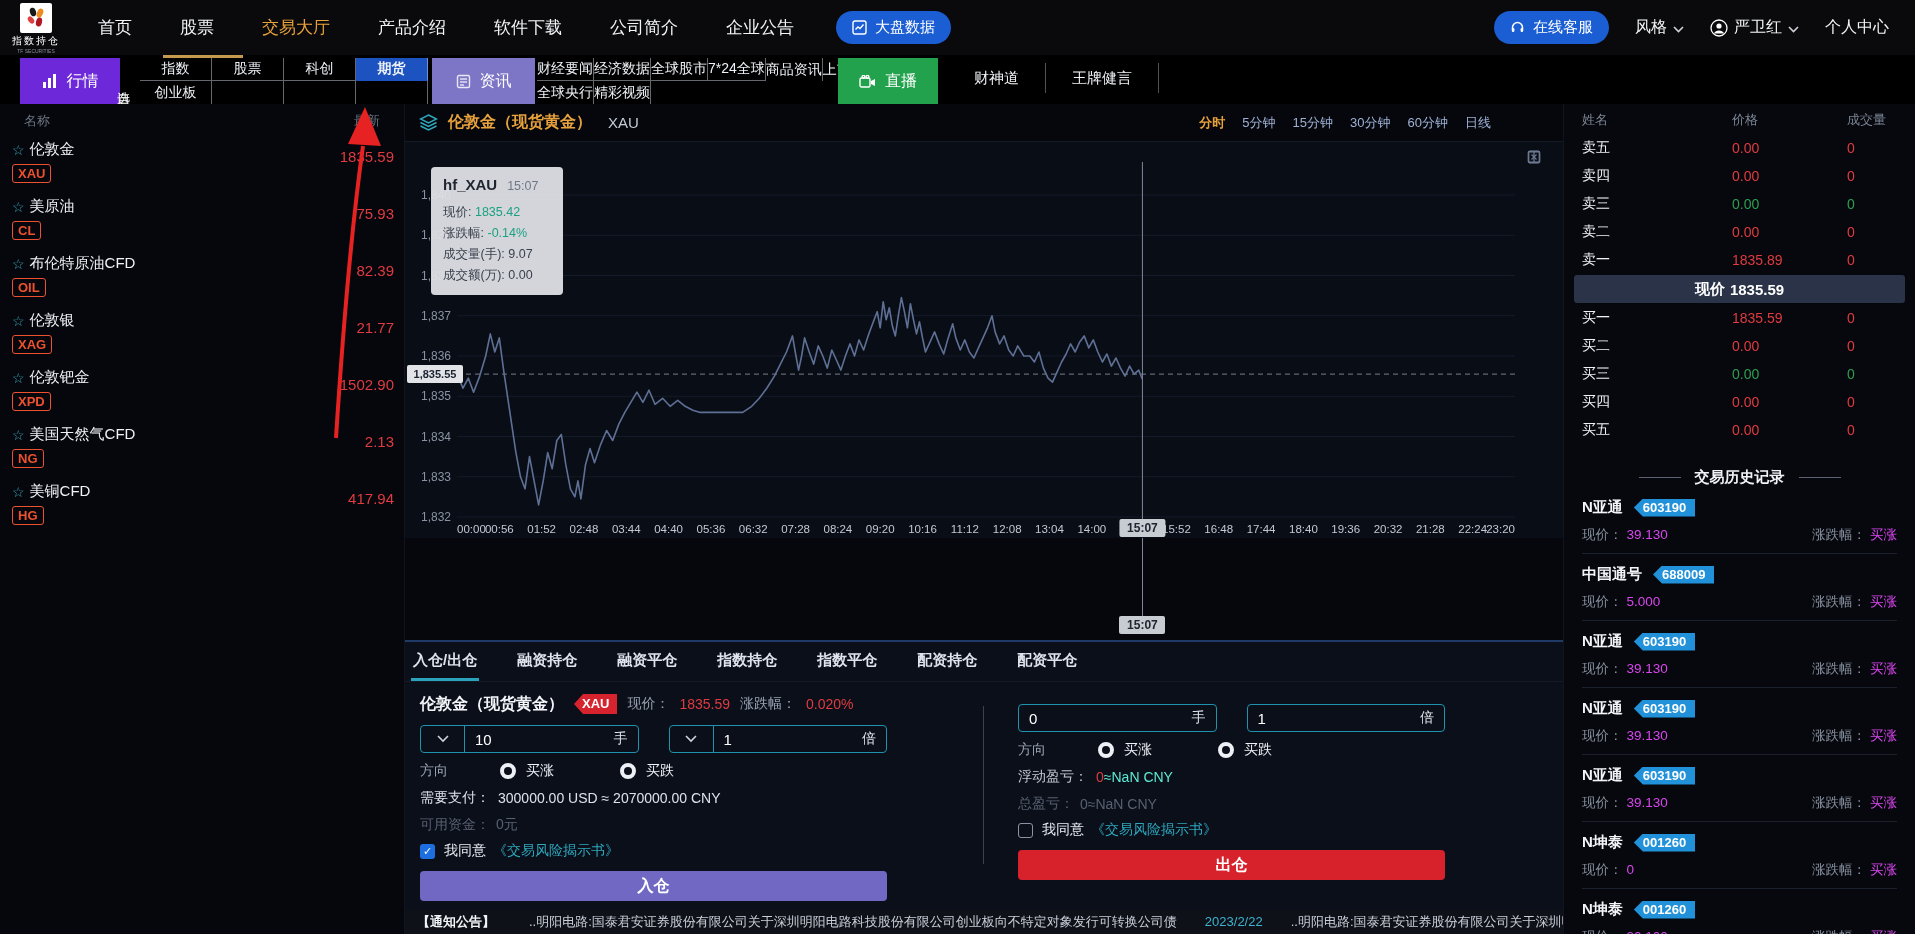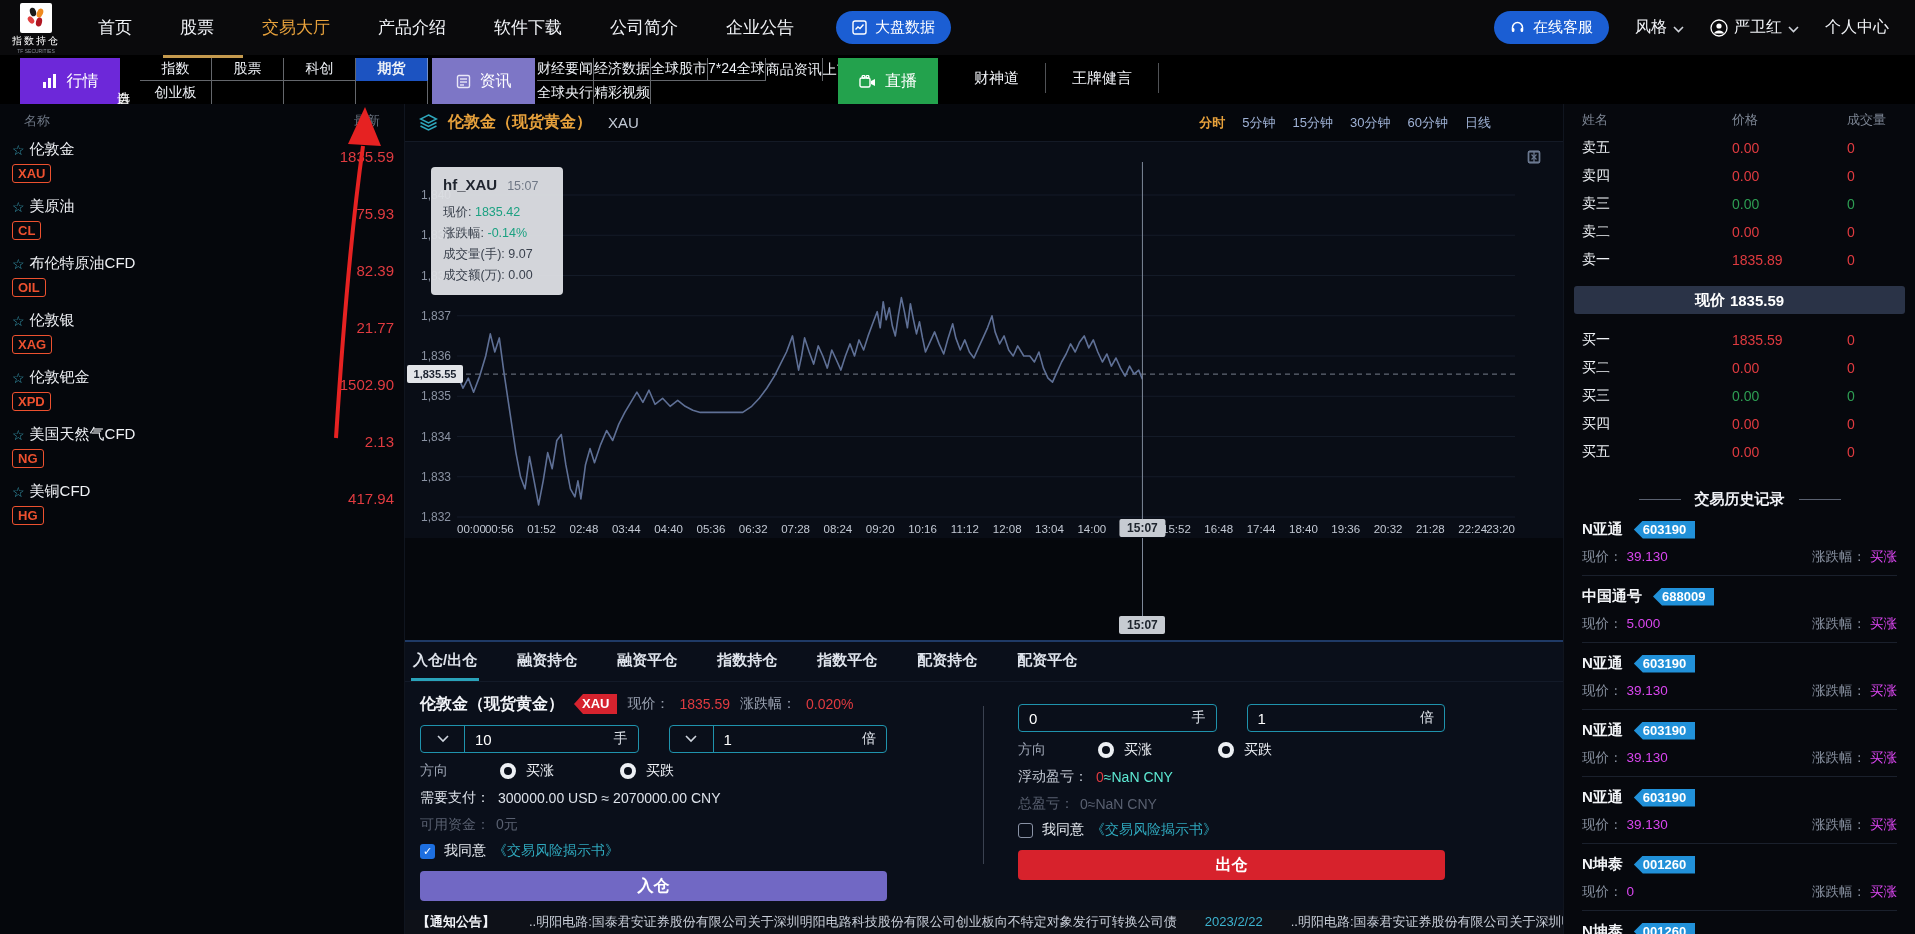--- a/index.html
+++ b/index.html
@@ -117,21 +117,21 @@
 .tk-text{color:#c9cfd9}
 .tk-date{color:#3db3cf;margin:0 28px}
 
 
 .rightpanel{position:absolute;left:1563px;top:104px;width:352px;height:830px;background:#06080d;border-left:1px solid #10151f;overflow:hidden;padding-top:2px}
 .ob-grid{display:grid;grid-template-columns:150px 115px 1fr;padding:0 18px;height:28px;align-items:center;font-size:14px}
 .ob-head{color:#7d8694;font-size:13px}
 .ob-label{color:#eef1f5}
 .val-red{color:#e03b40}
 .val-green{color:#2e9e53}
-.ob-current{margin:12px 10px;height:28px;background:#2a3347;border-radius:3px;display:flex;align-items:center;justify-content:center;gap:5px;color:#fff;font-size:15px;font-weight:bold;cursor:pointer}
+.ob-current{margin:1px 10px;height:28px;background:#2a3347;border-radius:3px;display:flex;align-items:center;justify-content:center;gap:5px;color:#fff;font-size:15px;font-weight:bold;cursor:pointer}
 .history{padding:0 18px;margin-top:24px}
 .h-title{display:flex;align-items:center;gap:14px;color:#f0f2f6;font-size:15px;font-weight:bold;justify-content:center}
 .dash{width:42px;height:1px;background:#5a6170}
 .h-item{padding:11px 0 9px;border-bottom:1px solid #1a202c;cursor:pointer}
 .h-head{display:flex;align-items:center;gap:11px}
 .h-name{font-size:15px;font-weight:bold;color:#f2f4f7}
 .h-badge{background:#2191d9;color:#fff;font-size:13px;font-weight:bold;padding:1px 9px 2px;clip-path:polygon(9px 0,100% 0,100% 100%,9px 100%,0 50%)}
 .h-data{display:flex;justify-content:space-between;margin-top:9px;font-size:13.5px}
 .h-lab{color:#87909f}
 .h-val{color:#d946ef;margin-left:4px}

